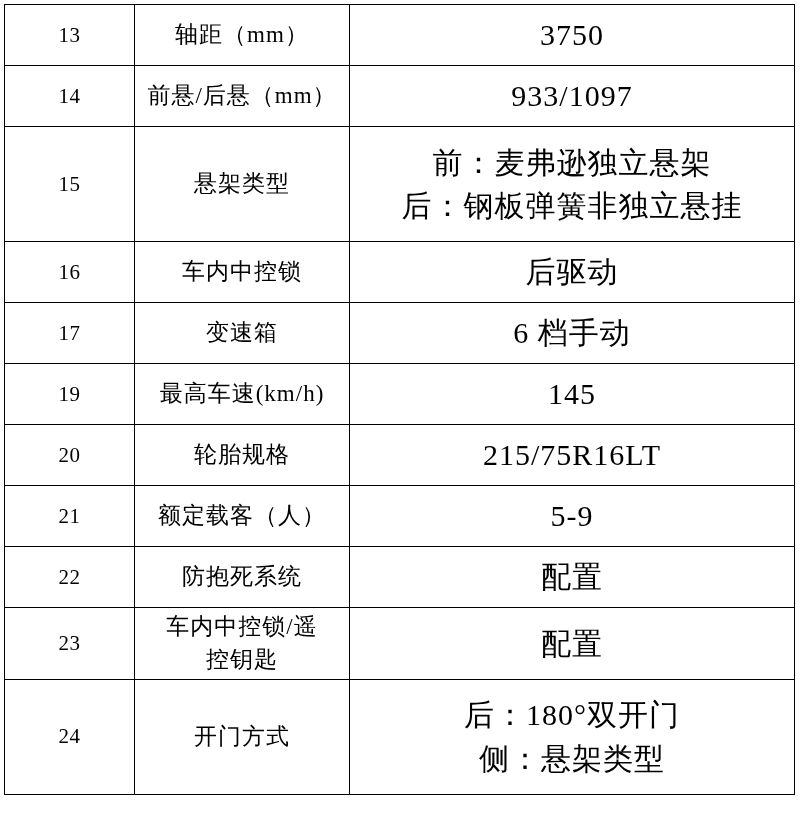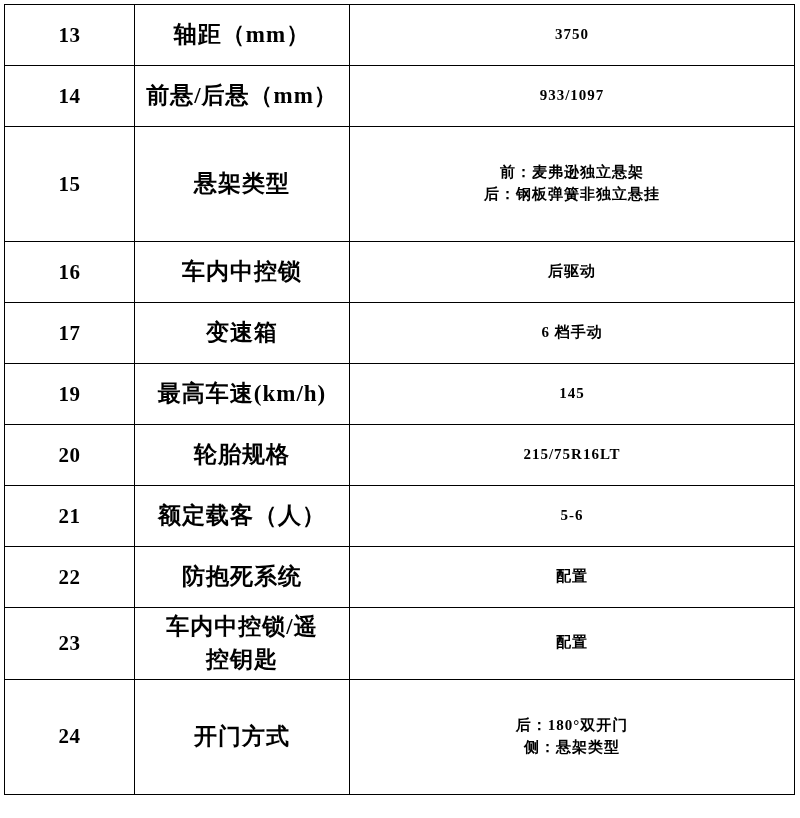--- a/index.html
+++ b/index.html
@@ -22,41 +22,41 @@
   }
   table.spec-table {
     width: 790px;
     border-collapse: collapse;
     table-layout: fixed;
   }
   table.spec-table td {
     border: 1.5px solid #000000;
     text-align: center;
     vertical-align: middle;
-    font-weight: bold;
+    font-weight: normal;
     padding: 2px 4px;
     line-height: 1.45;
   }
   col.c-index { width: 130px; }
   col.c-name  { width: 215px; }
   col.c-value { width: 445px; }
 
   .cell-index {
     font-family: "Liberation Serif", "DejaVu Serif", serif;
     font-size: 21px;
     letter-spacing: 0.5px;
   }
   .cell-name {
     font-family: "Liberation Serif", "DejaVu Serif", serif;
     font-size: 23px;
     letter-spacing: 1px;
   }
   .cell-value {
     font-family: "Liberation Serif", "DejaVu Serif", serif;
-    font-size: 15px;
+    font-size: 30px;
     letter-spacing: 1px;
   }
   .line {
     display: block;
   }
   .line + .line {
   }
   .row-tall td { height: 62px; }
   .row-xtall td { height: 110px; }
   .row-normal td { height: 56px; }
@@ -114,21 +114,21 @@
 
       <tr class="row-normal">
         <td class="cell-index">20</td>
         <td class="cell-name">轮胎规格</td>
         <td class="cell-value">215/75R16LT</td>
       </tr>
 
       <tr class="row-normal">
         <td class="cell-index">21</td>
         <td class="cell-name">额定载客（人）</td>
-        <td class="cell-value">5-6</td>
+        <td class="cell-value">5-9</td>
       </tr>
 
       <tr class="row-normal">
         <td class="cell-index">22</td>
         <td class="cell-name">防抱死系统</td>
         <td class="cell-value">配置</td>
       </tr>
 
       <tr class="row-tall">
         <td class="cell-index">23</td>

